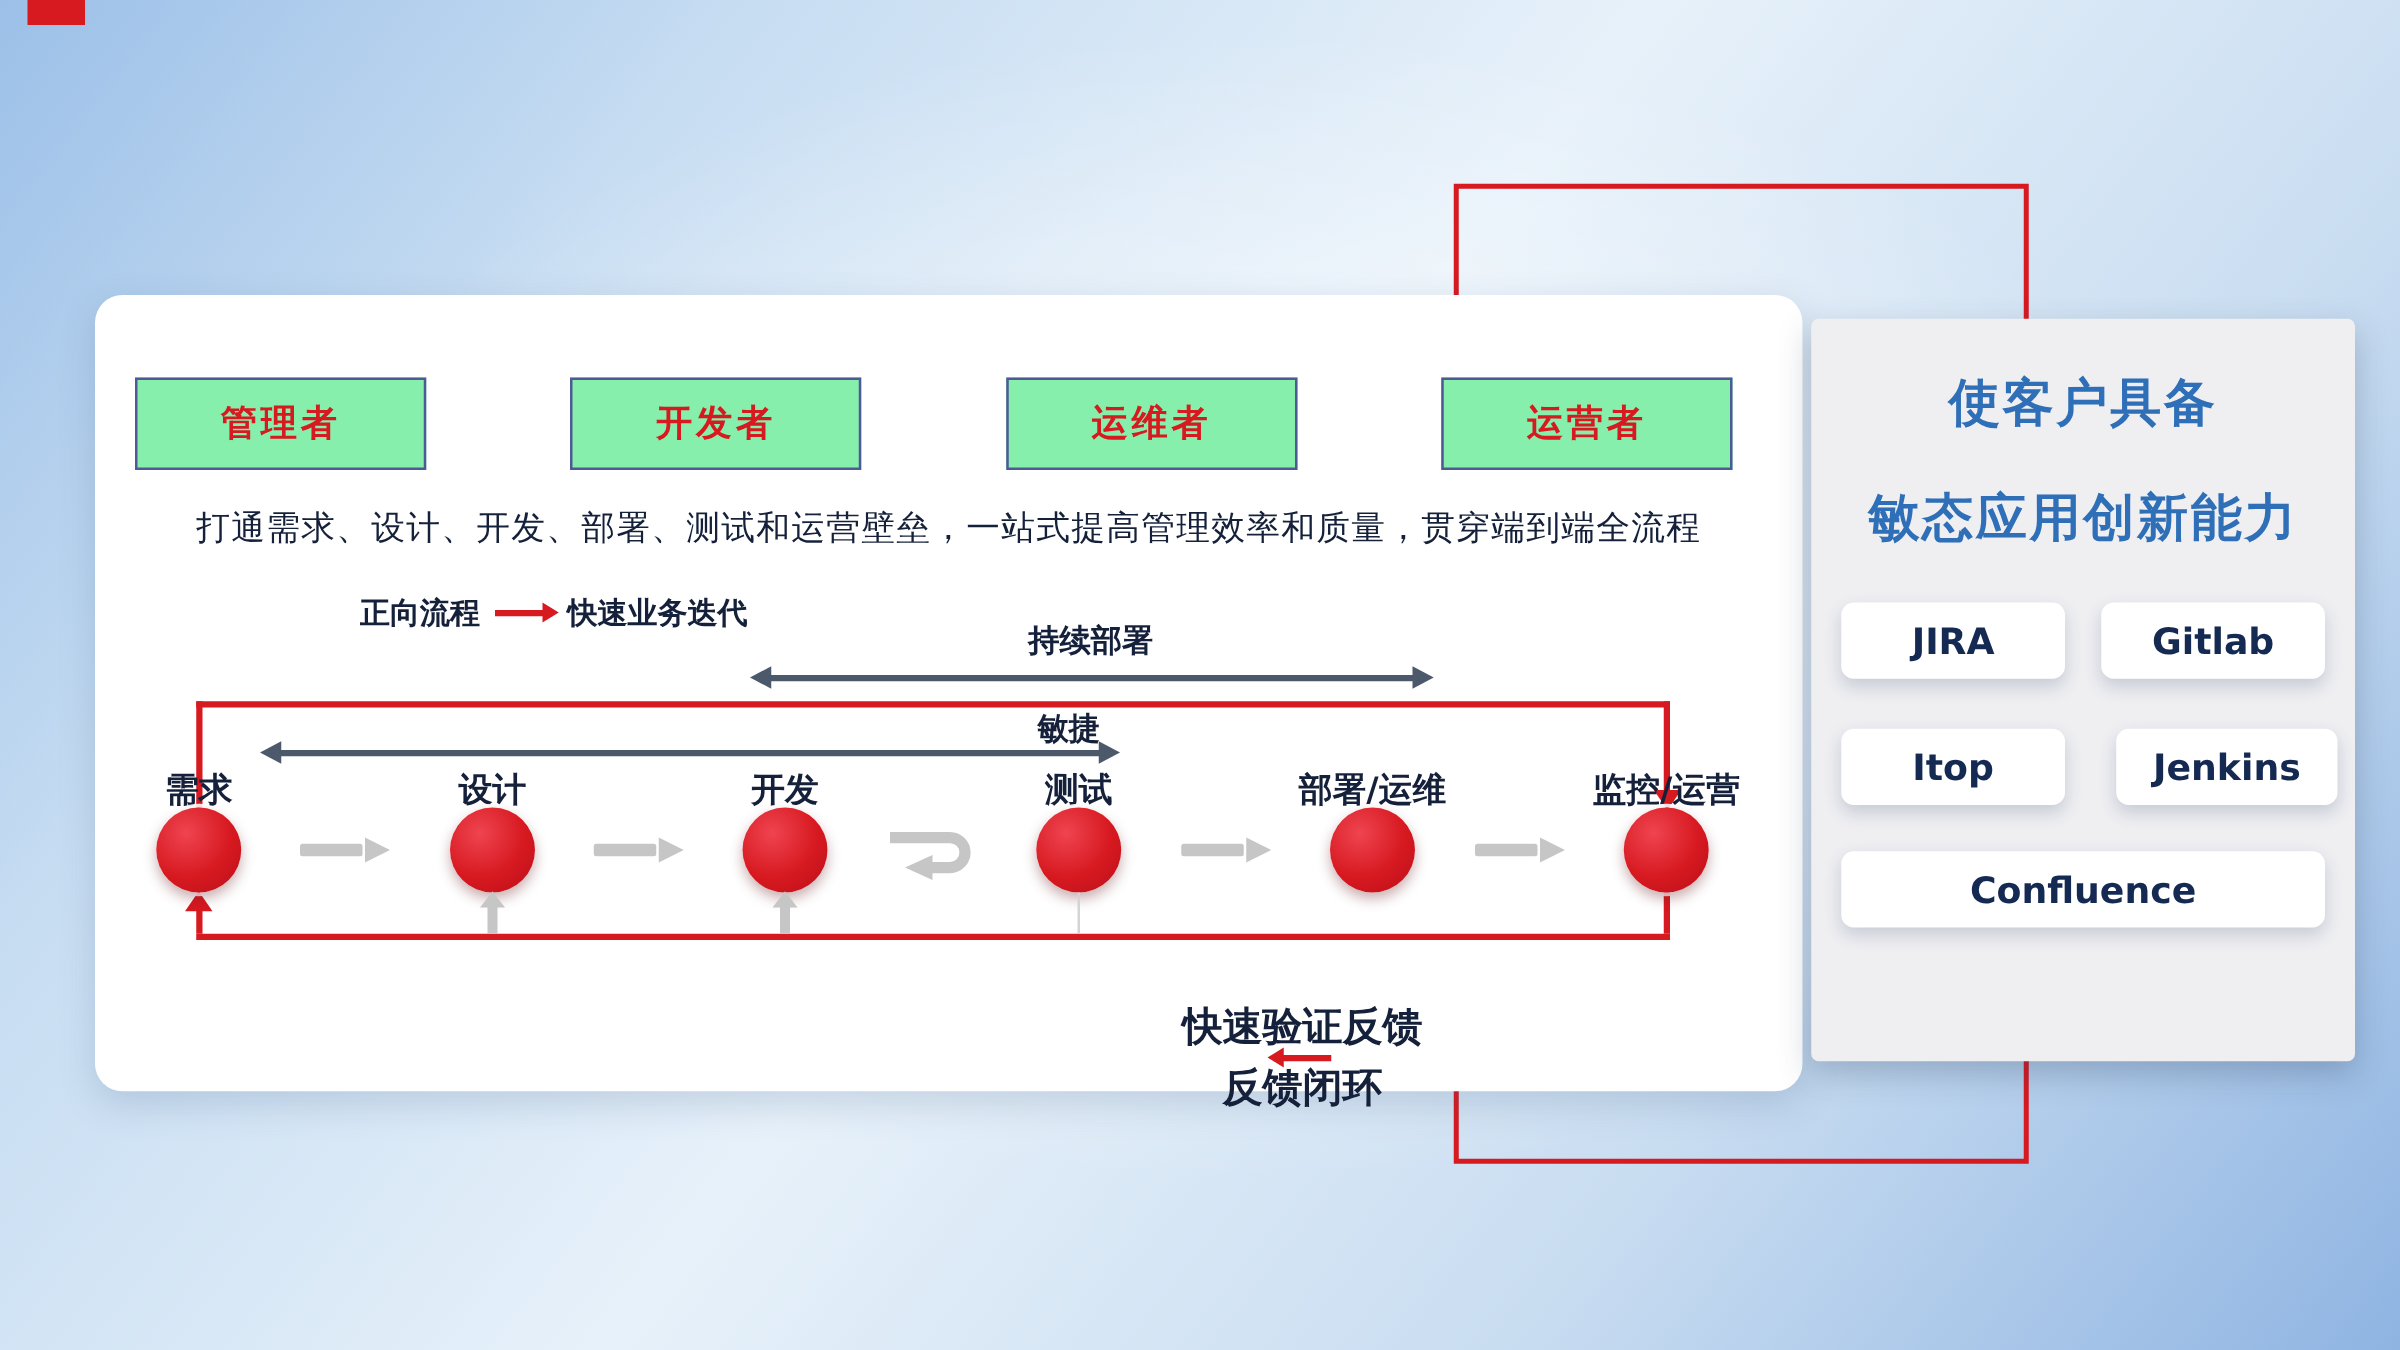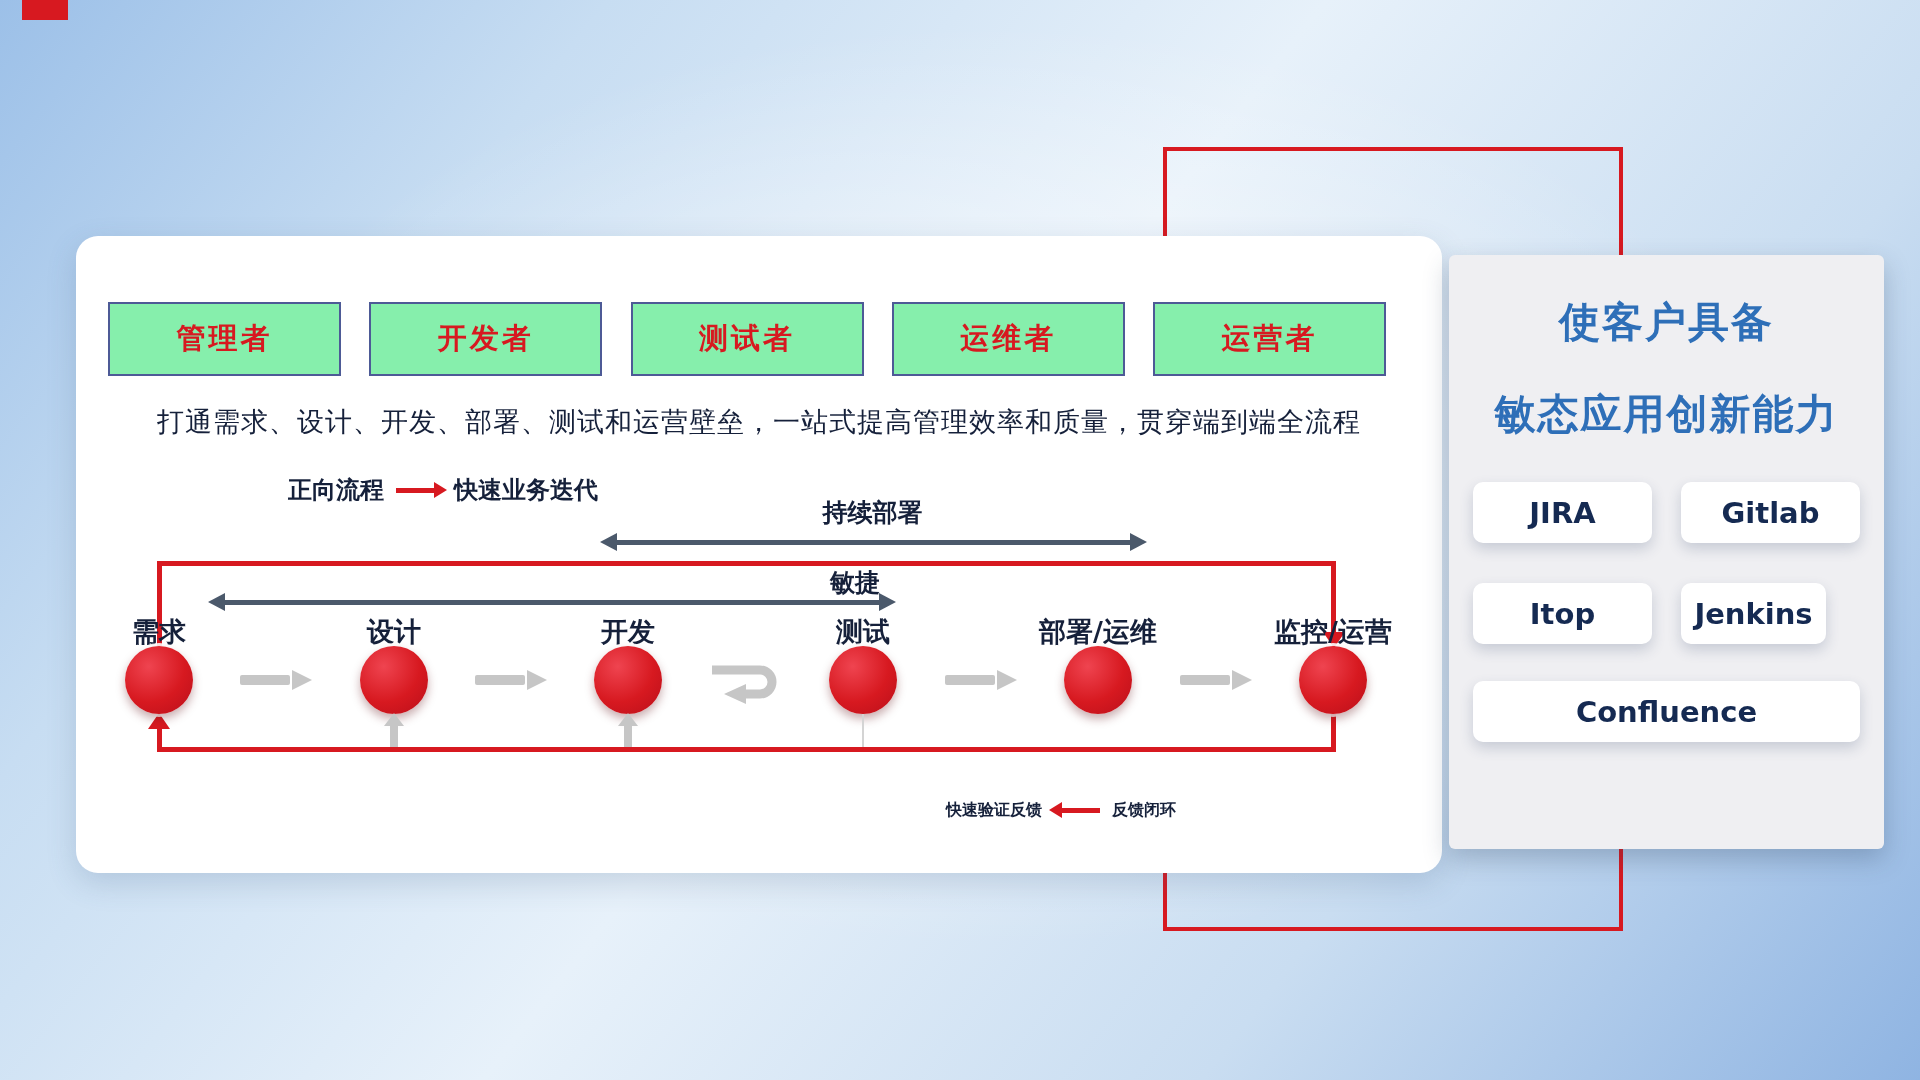--- a/index.html
+++ b/index.html
@@ -98,21 +98,21 @@
   .loop-arrow{position:absolute;left:630px;top:420px;}
 
   .up-arrow{position:absolute;top:477px;width:20px;height:34px;}
   .up-arrow .head{position:absolute;left:0;top:0;width:0;height:0;border-left:10px solid transparent;border-right:10px solid transparent;border-bottom:13px solid var(--gray-arrow);}
   .up-arrow .bar{position:absolute;left:6px;top:11px;width:8px;height:23px;background:var(--gray-arrow);}
   .ua1{left:308px;} .ua2{left:542px;}
   .test-vline{position:absolute;left:786px;top:478px;width:2px;height:33px;background:#d4d4d4;}
 
   .legend-feedback{
     position:absolute;left:870px;top:564px;display:flex;align-items:center;
-    color:var(--ink);font-size:16px;font-weight:700;
+    color:var(--ink);font-size:32px;font-weight:700;flex-direction:column;
   }
 
   
   .side-panel{
     position:absolute;left:1449px;top:255px;width:435px;height:594px;
     background:#efeff2;border-radius:6px;z-index:3;
     box-shadow:0 10px 26px rgba(40,60,90,.28);
     text-decoration:underline;
   }
   .side-title{position:absolute;left:0;right:0;text-align:center;color:var(--blue);font-weight:700;letter-spacing:2px;}
@@ -120,42 +120,39 @@
   .st2{top:132px;font-size:41px;text-align:center;}
   .tool-btn{
     position:absolute;height:61px;background:#ffffff;border-radius:10px;
     display:flex;align-items:center;justify-content:center;
     color:var(--navybtn);font-size:29px;font-weight:700;
     box-shadow:0 6px 14px rgba(40,60,100,.20);
   }
   .tb-jira{left:24px;top:227px;width:179px;}
   .tb-gitlab{left:232px;top:227px;width:179px;}
   .tb-itop{left:24px;top:328px;width:179px;}
-  .tb-jenkins{left:232px;top:328px;width:145px;}
+  .tb-jenkins{left:244px;top:328px;width:177px;}
   .tb-confluence{left:24px;top:426px;width:387px;}
 </style>
 </head>
 <body>
 
 <div class="canvas">
 
   <div class="corner-deco"></div>
   <div class="red-frame"></div>
 
   <div class="main-panel">
 
     <div class="roles">
       <div class="role-box">
           <span>管理者</span>
         </div>
       <div class="role-box">
           <span>开发者</span>
-        </div>
-      <div class="role-box">
-          <span>测试者</span>
         </div>
       <div class="role-box">
           <span>运维者</span>
         </div>
       <div class="role-box">
           <span>运营者</span>
         </div>
     </div>
 
     <div class="description">打通需求、设计、开发、部署、测试和运营壁垒，一站式提高管理效率和质量，贯穿端到端全流程</div>

